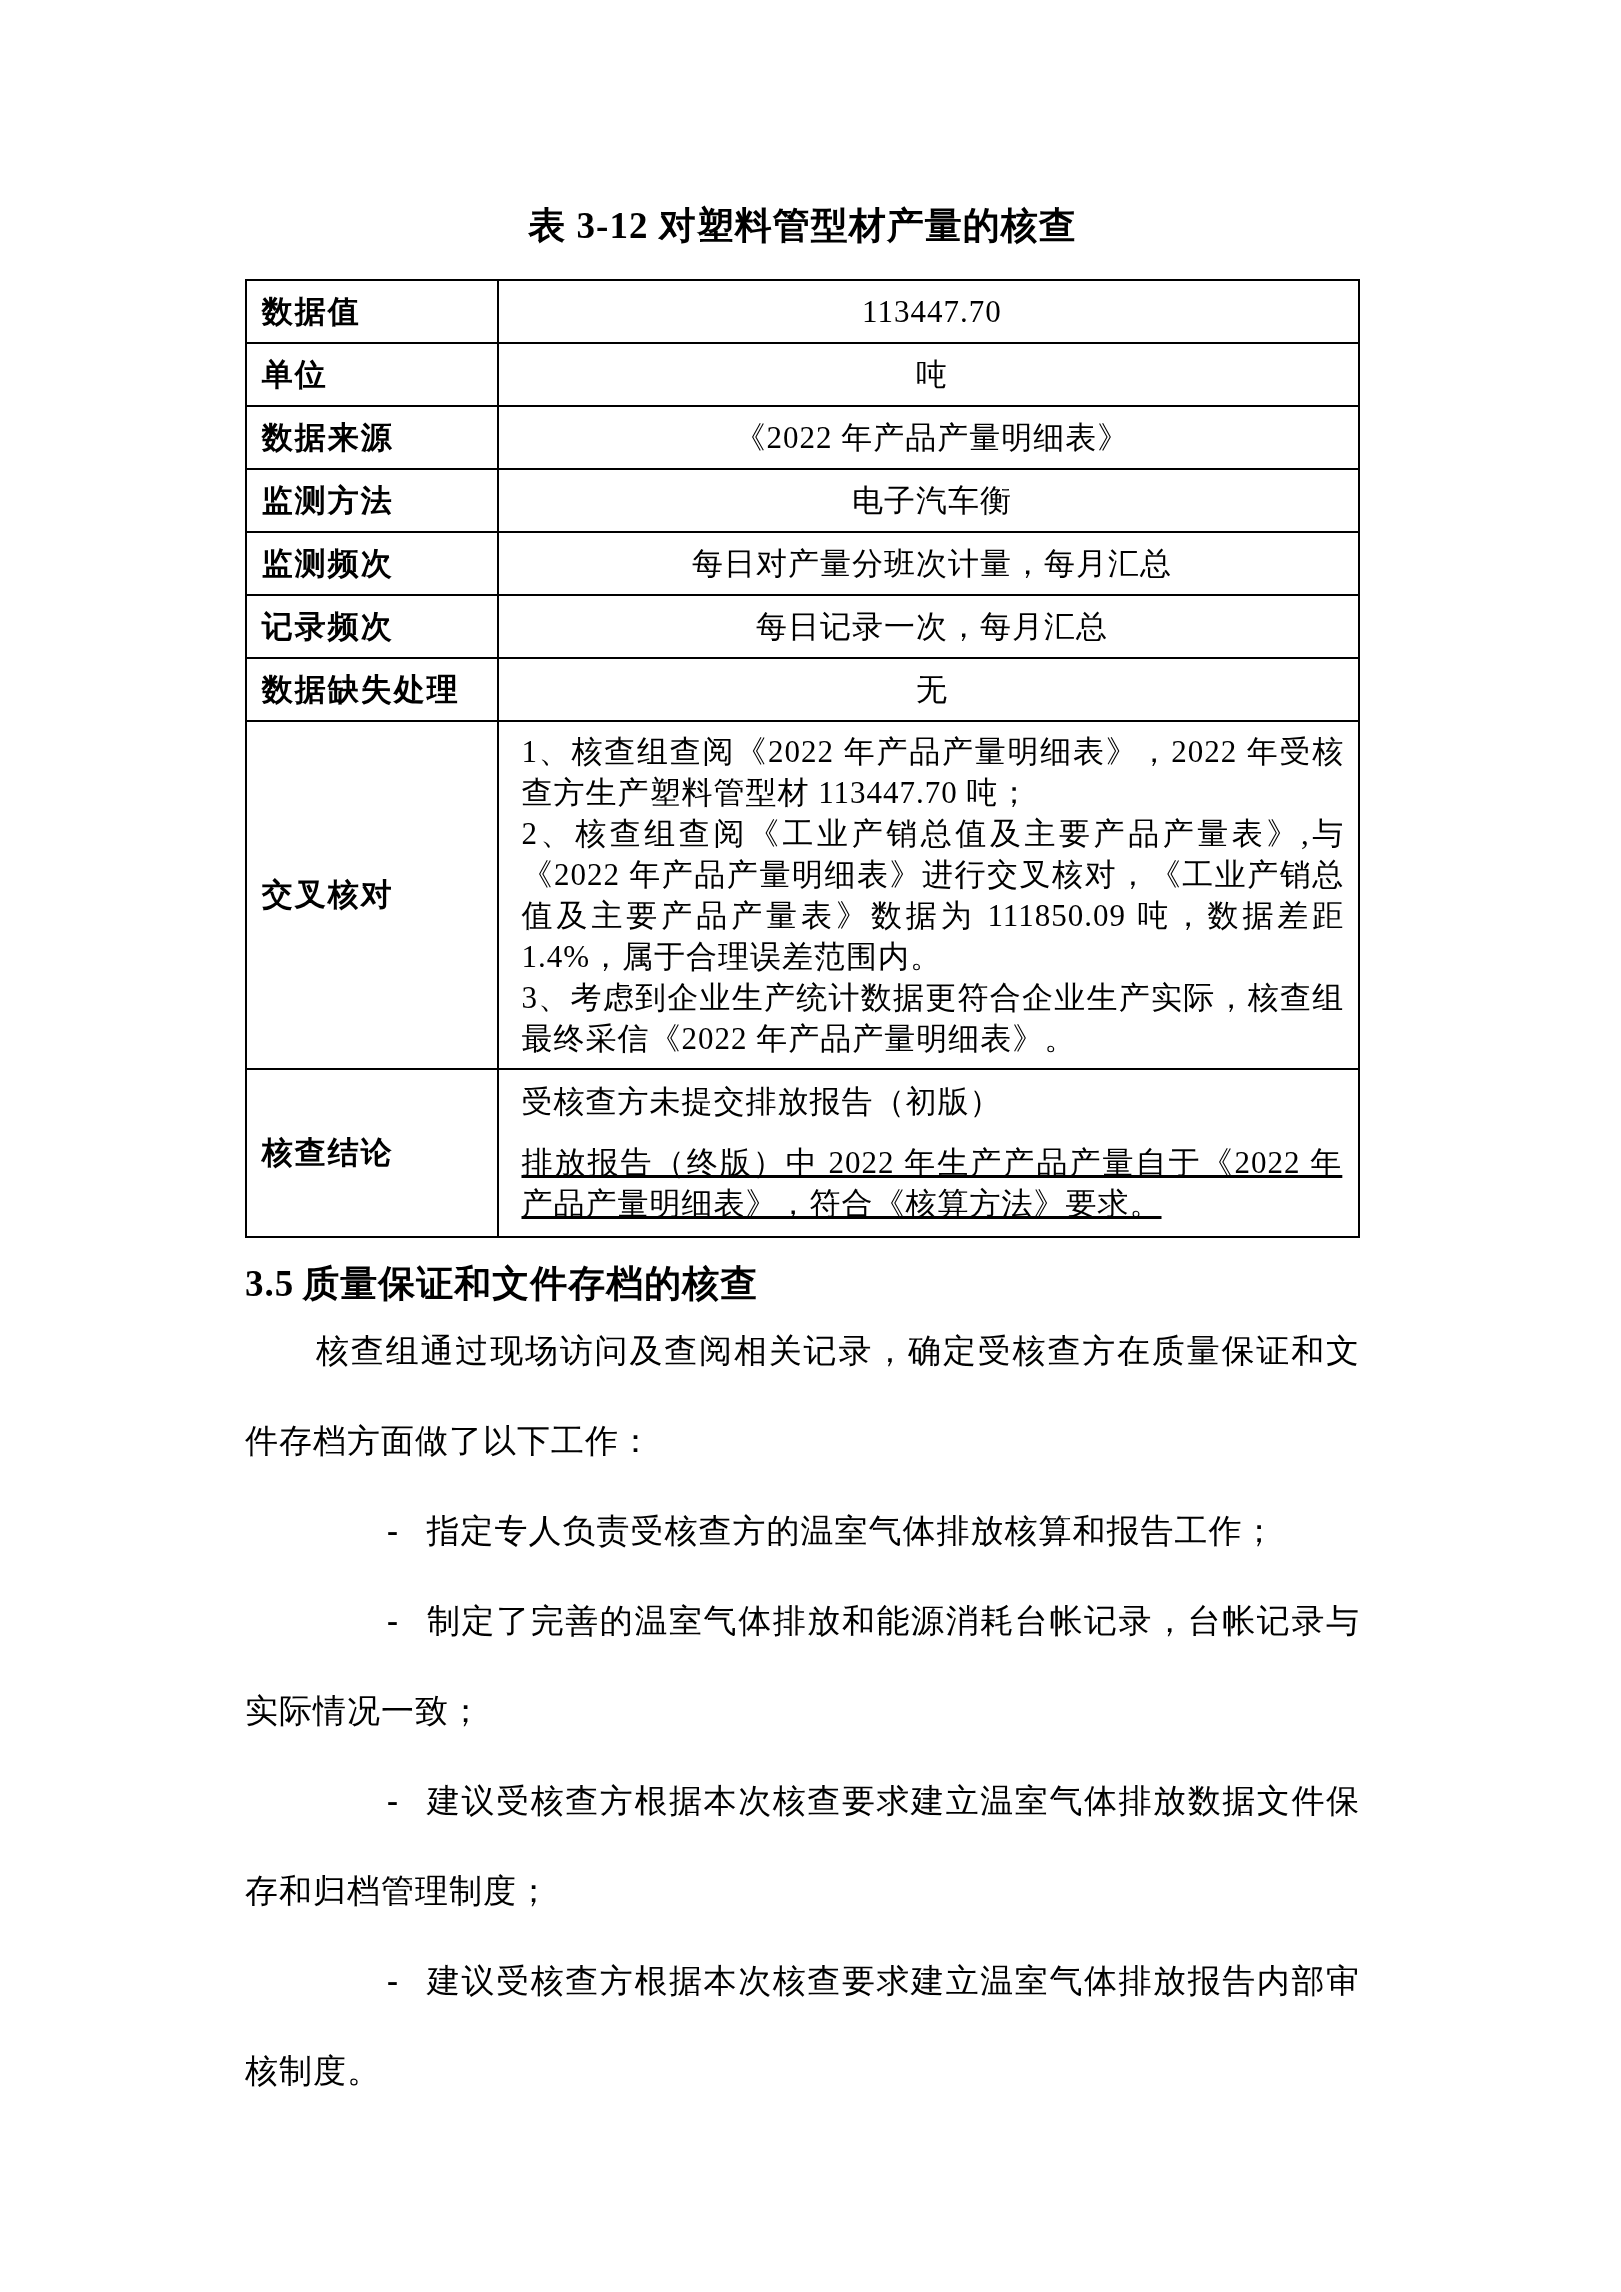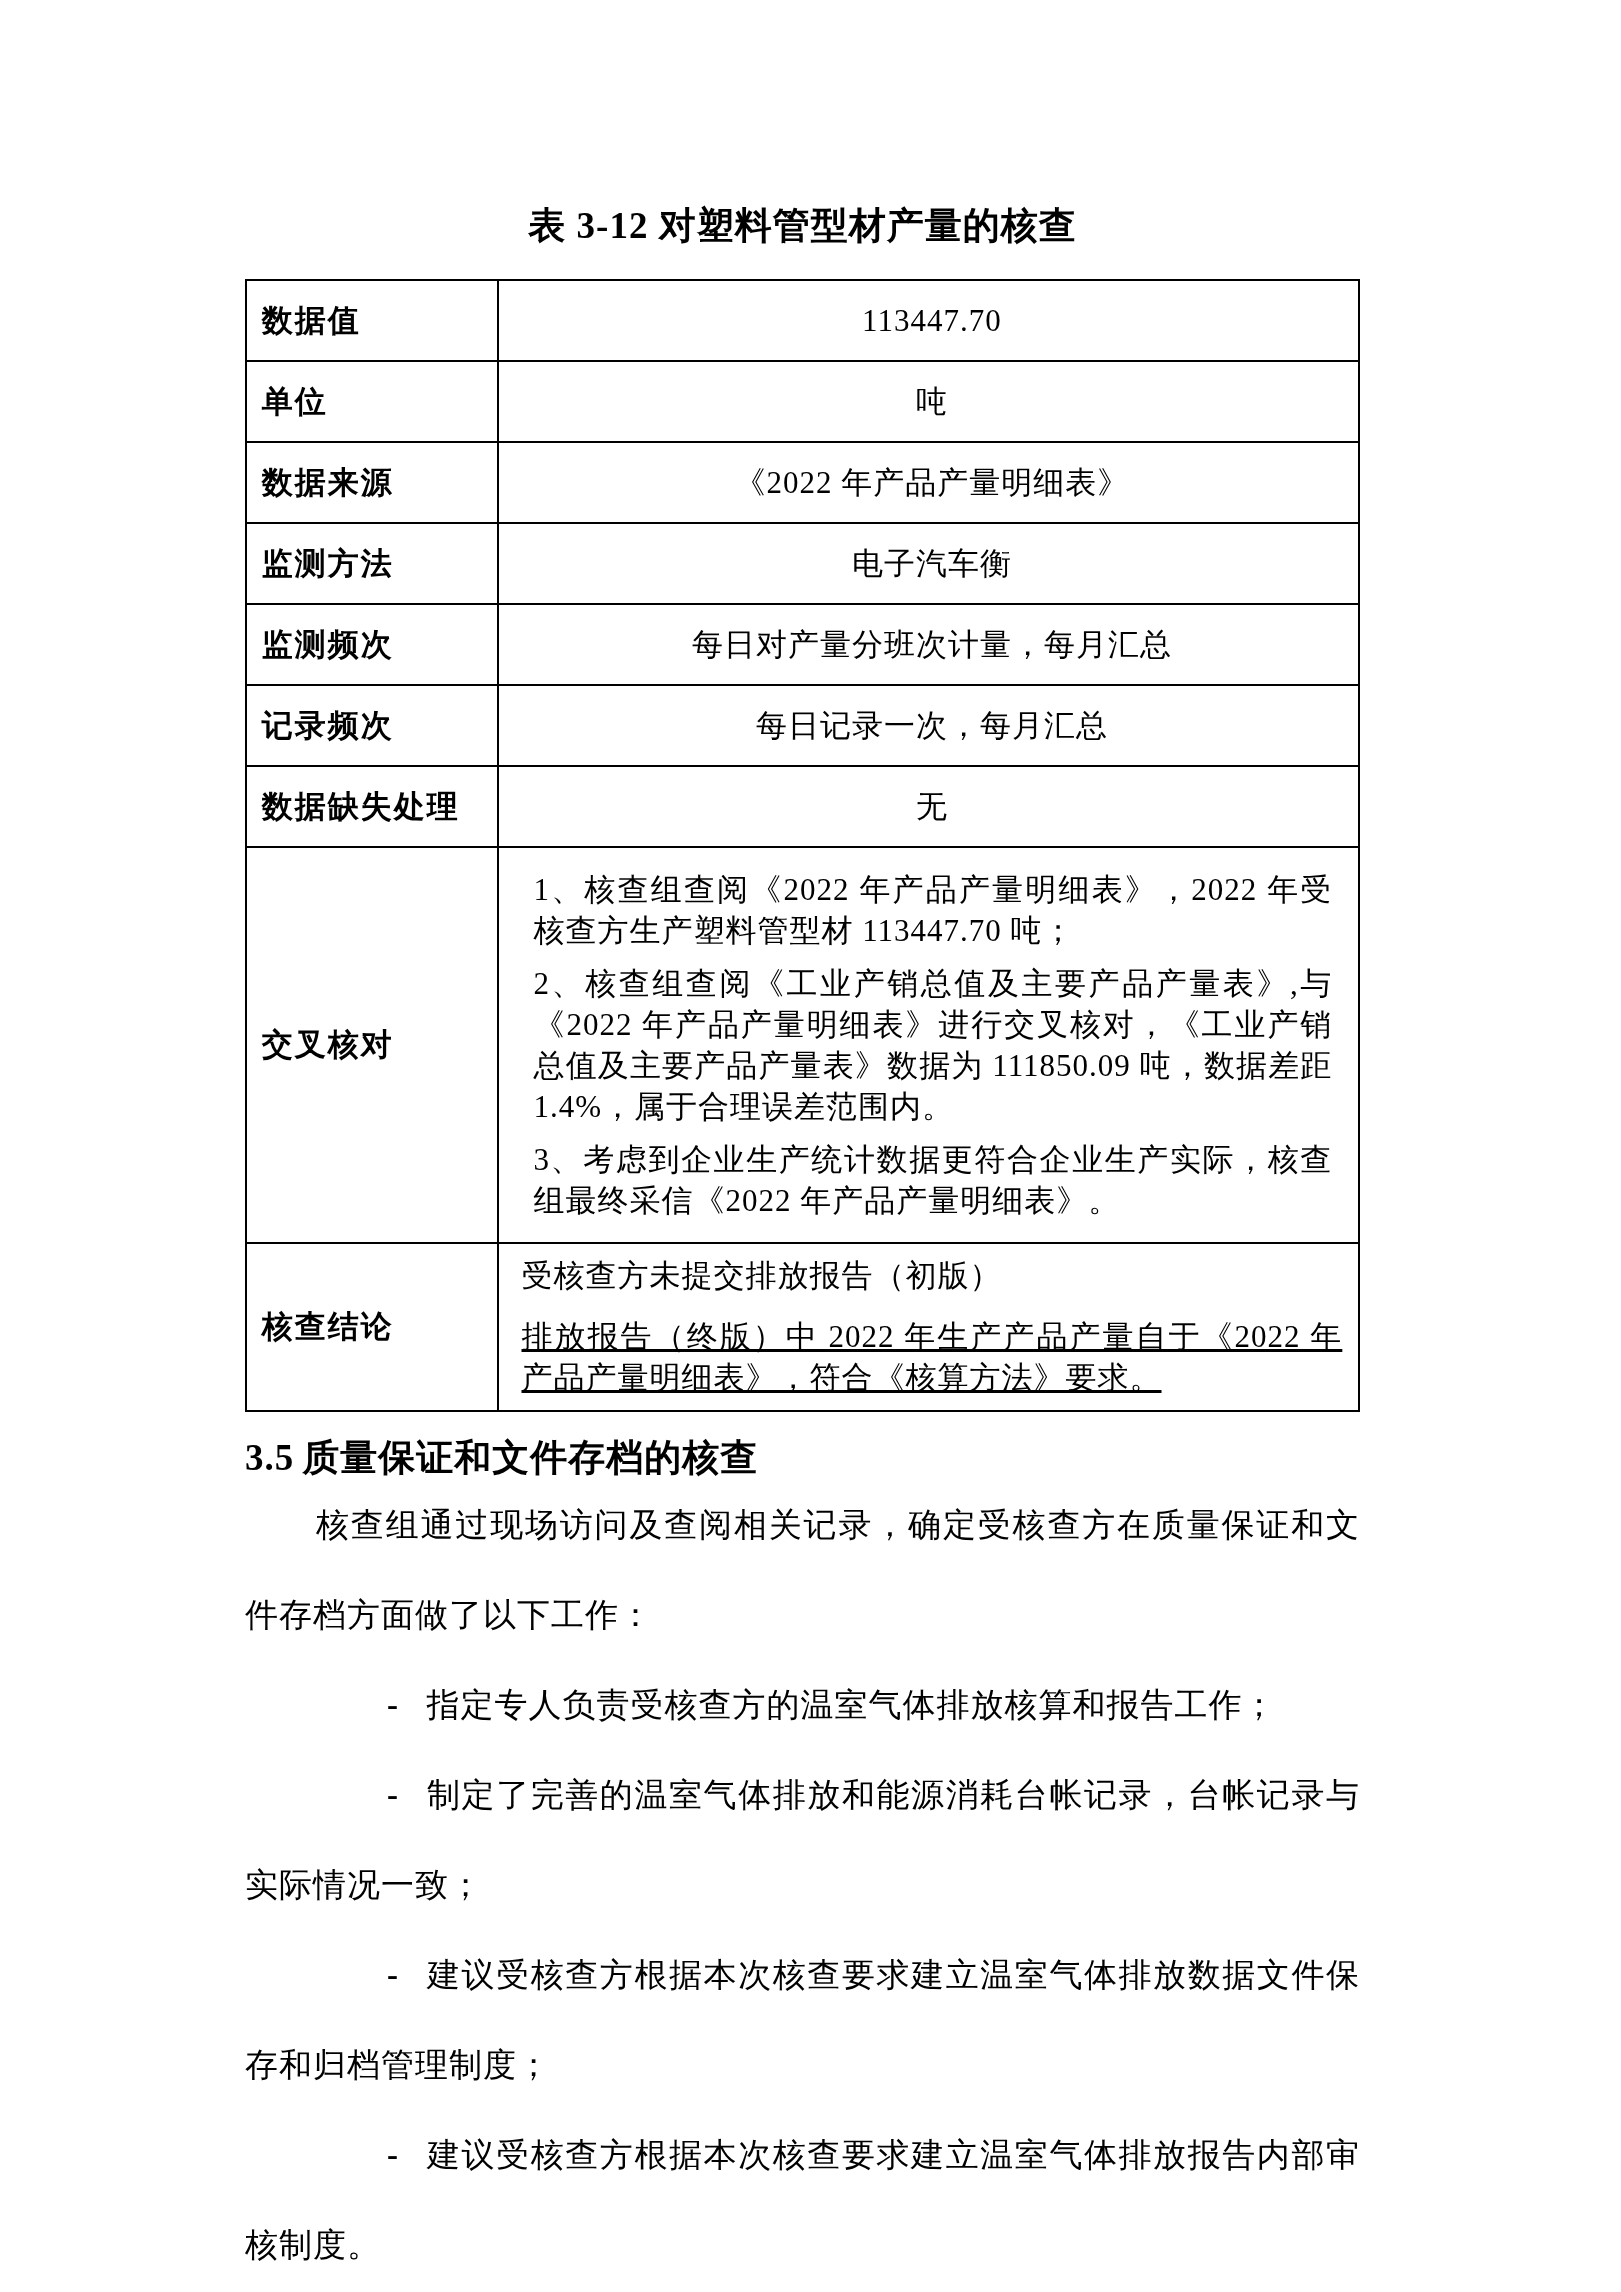--- a/index.html
+++ b/index.html
@@ -35,40 +35,40 @@
     width: 100%;
     border-collapse: collapse;
     table-layout: fixed;
   }
   table.verify-table td {
     border: 2.9px solid #000000;
     vertical-align: middle;
     font-size: 31px;
   }
   col.c-label { width: 252px; }
-  tr.simple-row { height: 81px; }
+  tr.simple-row { height: 63px; }
   td.cell-label {
     font-weight: bold;
     padding: 0 9.8px 0 14.7px;
     letter-spacing: 2px;
     white-space: nowrap;
   }
   td.cell-value {
     padding: 0 15.7px 0 22.5px;
     letter-spacing: 1px;
     text-align: center;
   }
   td.cell-cross {
     padding: 8.8px 13.7px 8.8px 22.5px;
     letter-spacing: 1px;
     line-height: 41px;
     vertical-align: middle;
   }
   .cross-item {
-    margin: 12px;
+    margin: 0;
     text-align: justify;
   }
   td.cell-conclusion {
     padding: 11.8px 15.7px 11.8px 22.5px;
     letter-spacing: 1px;
     line-height: 41px;
   }
   .concl-p { margin: 0; text-align: justify; }
   .concl-p + .concl-p { margin-top: 19.6px; text-decoration: underline; }
 

